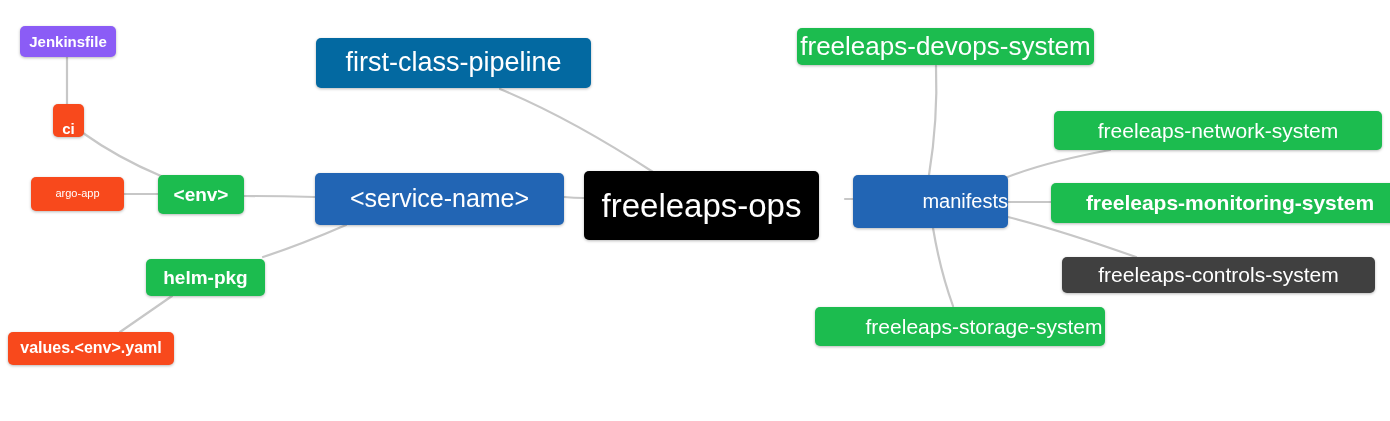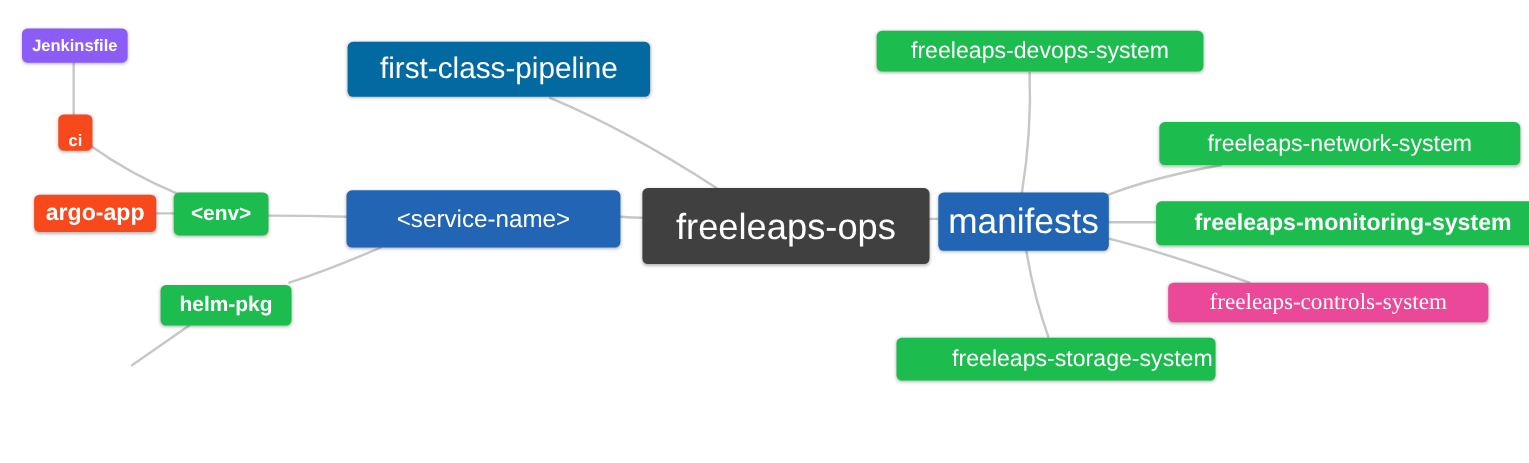--- a/index.html
+++ b/index.html
@@ -59,49 +59,52 @@
       <path d="M 1008 202 Q 1029 202 1051 202" fill="none" stroke="#c7c7c7" stroke-width="2.2" stroke-linecap="round"></path>
       <path d="M 1008 217 Q 1060 230 1136 257" fill="none" stroke="#c7c7c7" stroke-width="2.2" stroke-linecap="round"></path>
       <path d="M 933 228 Q 940 270 953 306" fill="none" stroke="#c7c7c7" stroke-width="2.2" stroke-linecap="round"></path>
     </svg>
 <div class="node" style="left: 20px; top: 26px; width: 96px; height: 31px; background: #8b5cf6; font-size: 15px; font-weight: 700;">
       <span>Jenkinsfile</span>
     </div>
     <div class="node" style="left: 53px; top: 104px; width: 31px; height: 33px; background: rgb(248, 73, 28); font-size: 15px; font-weight: 700; align-items: flex-end;">
       <span>ci</span>
     </div>
-    <div class="node" style="left: 31px; top: 177px; width: 111px; height: 34px; background: rgb(248, 73, 28); font-size: 21px; font-weight: 700;">
+    <div class="node" style="left: 31px; top: 177px; width: 93px; height: 34px; background: rgb(248, 73, 28); font-size: 11px; font-weight: 400;">
       <span>argo-app</span>
     </div>
     <div class="node" style="left: 158px; top: 175px; width: 86px; height: 39px; background: rgb(28, 188, 79); font-size: 19px; font-weight: 700;">
       <span>&lt;env&gt;</span>
     </div>
     <div class="node" style="left: 146px; top: 259px; width: 119px; height: 37px; background: rgb(28, 188, 79); font-size: 19px; font-weight: 700;">
       <span>helm-pkg</span>
     </div>
+    <div class="node" style="left: 8px; top: 332px; width: 166px; height: 33px; background: rgb(248, 73, 28); font-size: 16px; font-weight: 700;">
+      <span>values.&lt;env&gt;.yaml</span>
+    </div>
     <div class="node" style="left: 316px; top: 38px; width: 275px; height: 50px; background: #0369a1; font-size: 27px; font-weight: 400;">
       <span>first-class-pipeline</span>
     </div>
-    <div class="node" style="left: 315px; top: 173px; width: 249px; height: 52px; background: rgb(34, 101, 180); font-size: 22px; font-weight: 400;">
+    <div class="node" style="left: 315px; top: 173px; width: 249px; height: 52px; background: rgb(34, 101, 180); font-size: 25px; font-weight: 400;">
       <span>&lt;service-name&gt;</span>
     </div>
-    <div class="node" style="left: 584px; top: 171px; width: 261px; height: 69px; background: #404040; font-size: 33px; font-weight: 400;">
+    <div class="node" style="left: 584px; top: 171px; width: 235px; height: 69px; background: #000000; font-size: 33px; font-weight: 400;">
       <span>freeleaps-ops</span>
     </div>
-    <div class="node" style="left: 853px; top: 175px; width: 155px; height: 53px; background: rgb(34, 101, 180); font-size: 32px; font-weight: 400;">
+    <div class="node" style="left: 853px; top: 175px; width: 155px; height: 53px; background: rgb(34, 101, 180); font-size: 20px; font-weight: 400; justify-content: flex-end;">
       <span>manifests</span>
     </div>
-    <div class="node" style="left: 797px; top: 28px; width: 297px; height: 37px; background: rgb(28, 188, 79); font-size: 21px; font-weight: 400;">
+    <div class="node" style="left: 797px; top: 28px; width: 297px; height: 37px; background: rgb(28, 188, 79); font-size: 26px; font-weight: 400;">
       <span>freeleaps-devops-system</span>
     </div>
     <div class="node" style="left: 1054px; top: 111px; width: 328px; height: 39px; background: rgb(28, 188, 79); font-size: 21px; font-weight: 400;">
       <span>freeleaps-network-system</span>
     </div>
     <div class="node" style="left: 1051px; top: 183px; width: 358px; height: 40px; background: rgb(28, 188, 79); font-size: 21px; font-weight: 700;">
       <span>freeleaps-monitoring-system</span>
     </div>
-    <div class="node" style="left: 1062px; top: 257px; width: 291px; height: 36px; background: #ec4899; font-size: 21px; font-weight: 400; font-family: Liberation Serif, serif;">
+    <div class="node" style="left: 1062px; top: 257px; width: 313px; height: 36px; background: #404040; font-size: 21px; font-weight: 400;">
       <span>freeleaps-controls-system</span>
     </div>
     <div class="node" style="left: 815px; top: 307px; width: 290px; height: 39px; background: rgb(28, 188, 79); font-size: 21px; font-weight: 400; padding-left: 48px;">
       <span>freeleaps-storage-system</span>
     </div>
   </div>
 
 </body></html>

